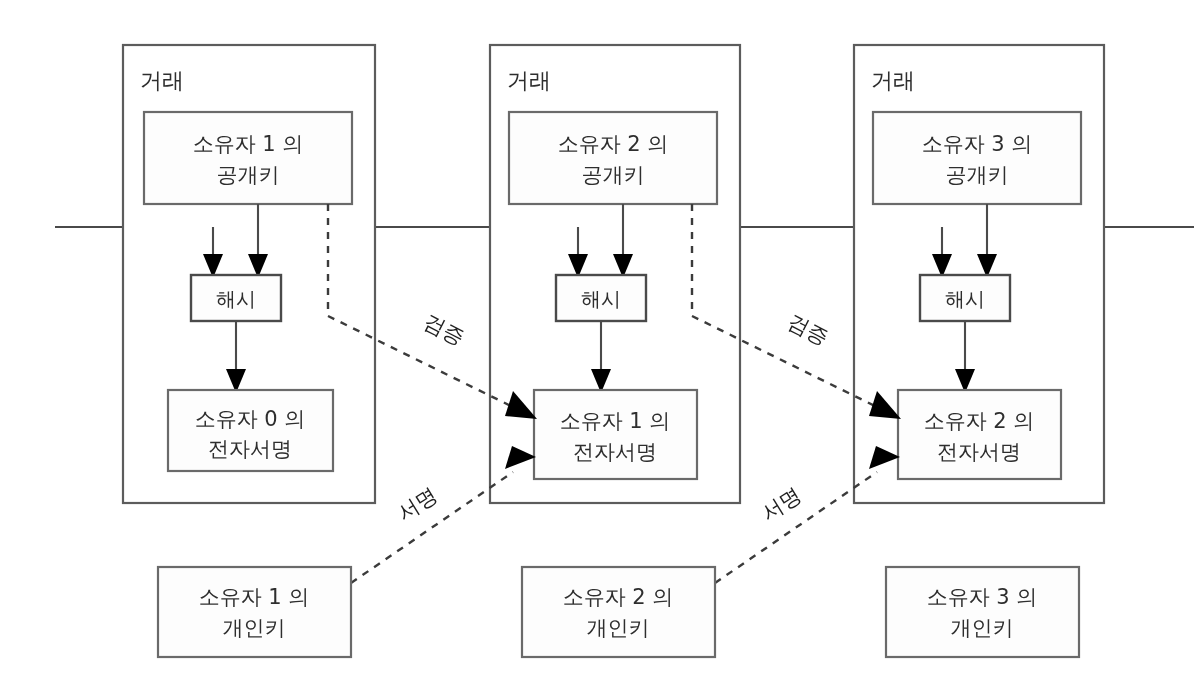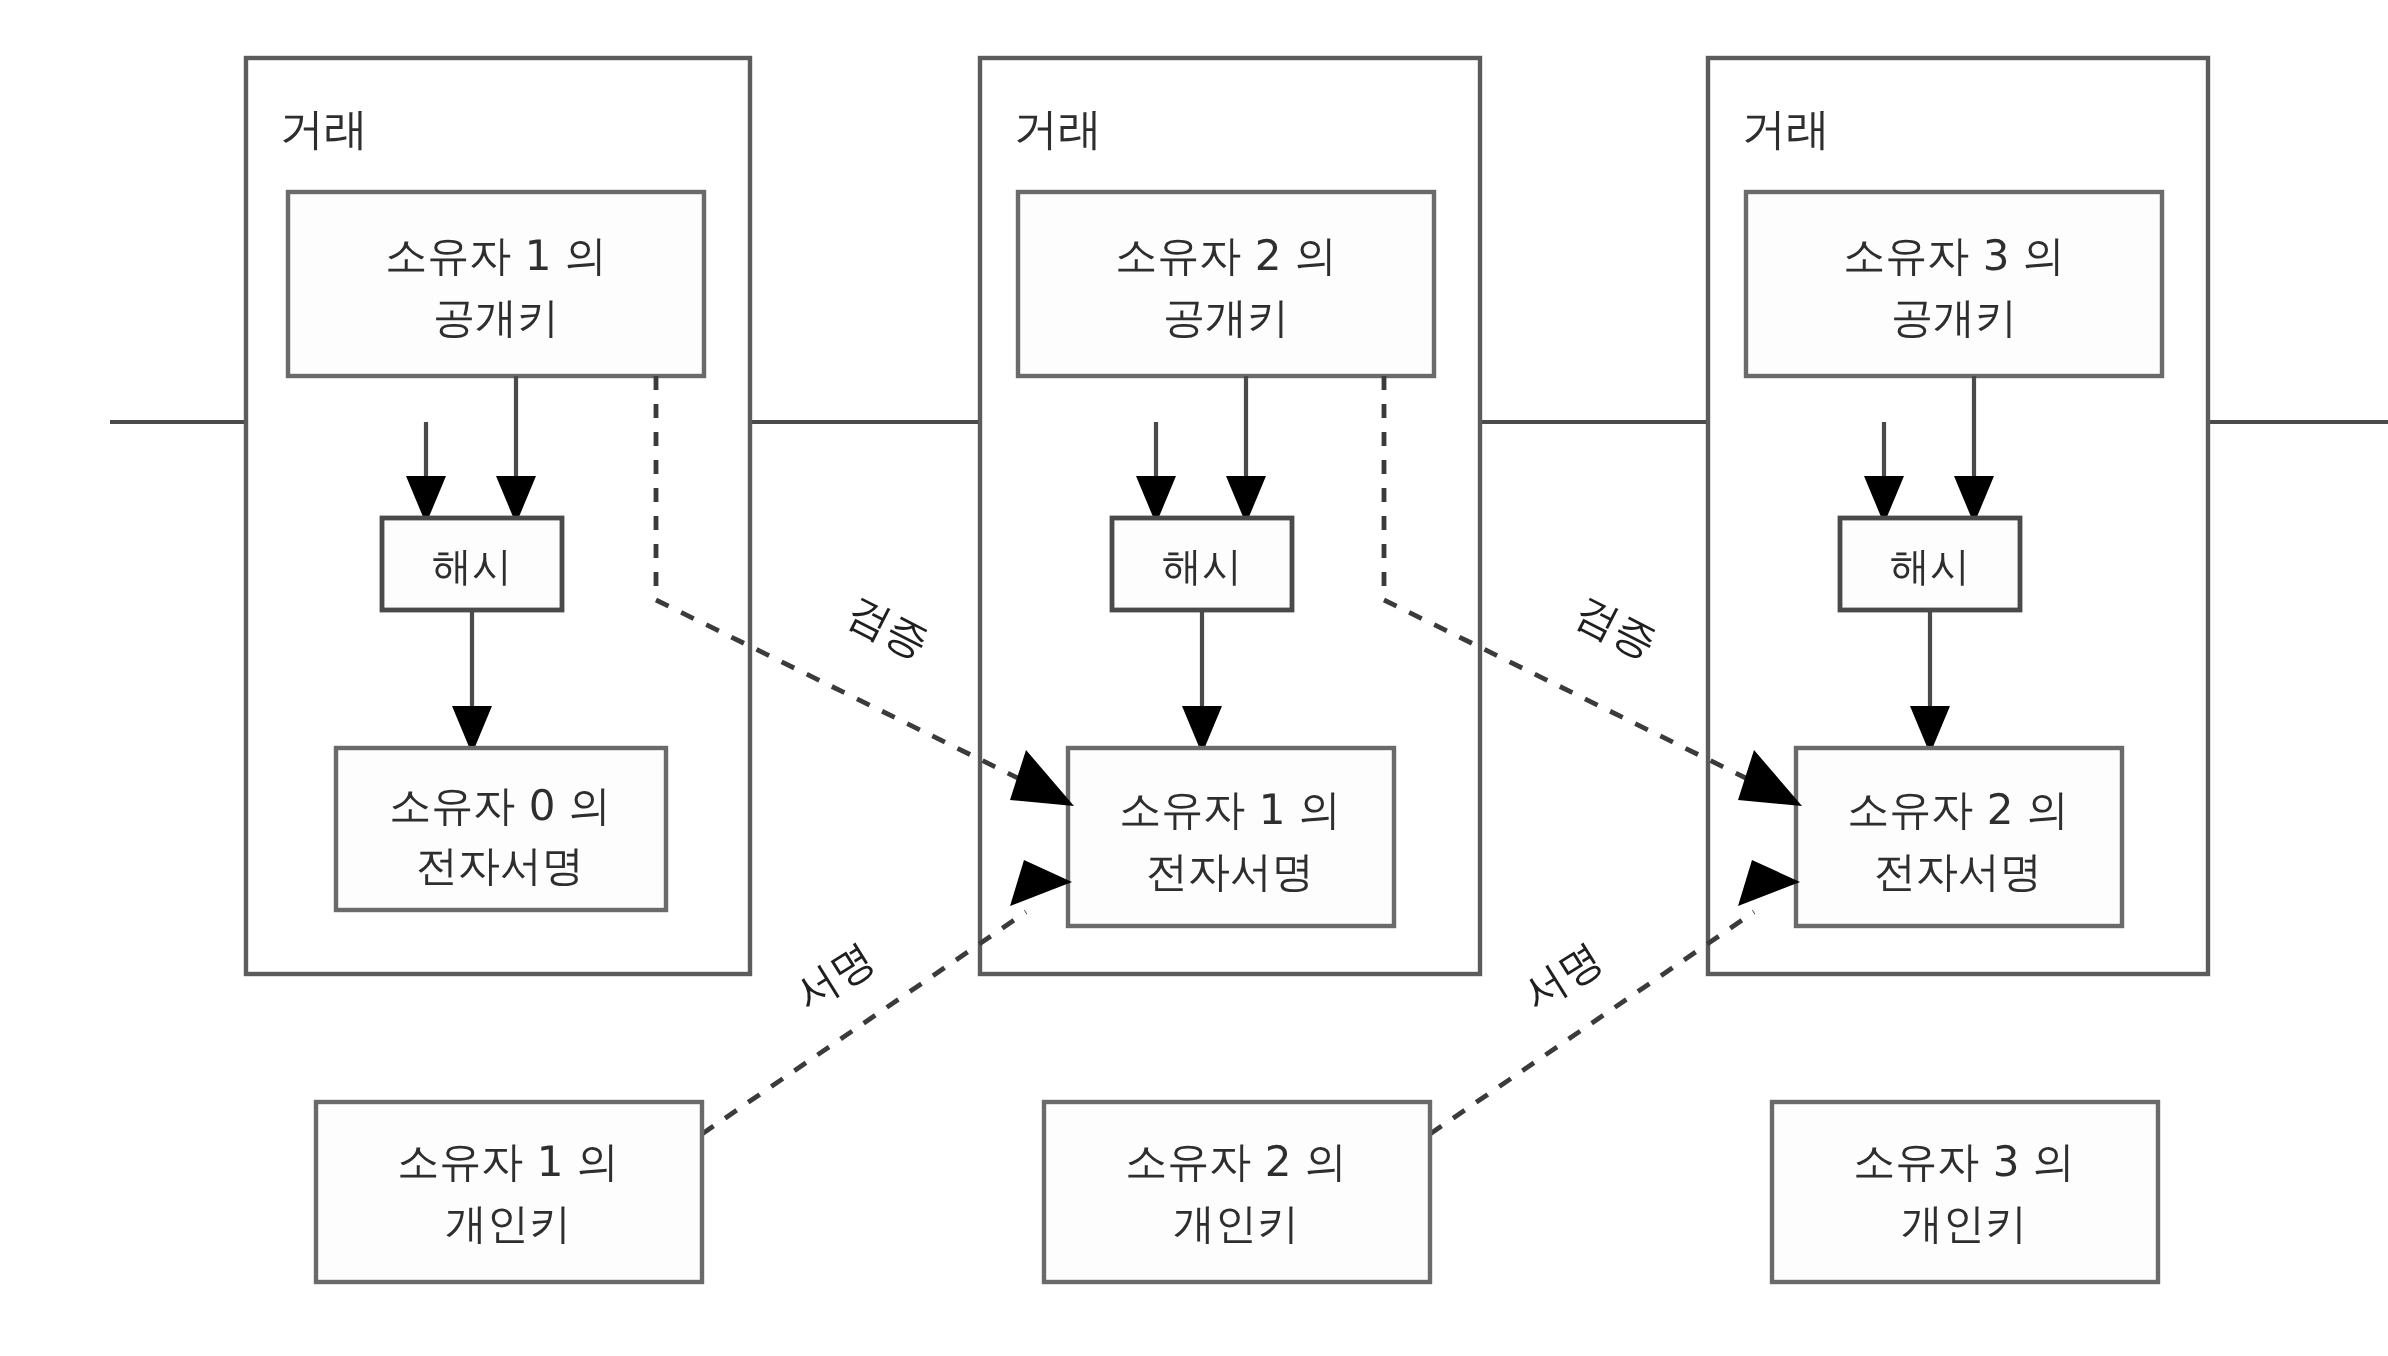--- a/index.html
+++ b/index.html
@@ -12,20 +12,21 @@
     width: 1194px;
     height: 678px;
     overflow: hidden;
     font-family: "DejaVu Sans", "Liberation Sans", sans-serif;
   }
   #diagram-root {
     position: relative;
     width: 1194px;
     height: 488px;
     background: #7dd3fc;
+    margin-top: 16px;
   }
   svg.diagram {
     display: block;
     width: 1194px;
     height: 678px;
     background: #ffffff;
   }
   .panel-rect {
     fill: #ffffff;
     stroke: #5c5c5c;

